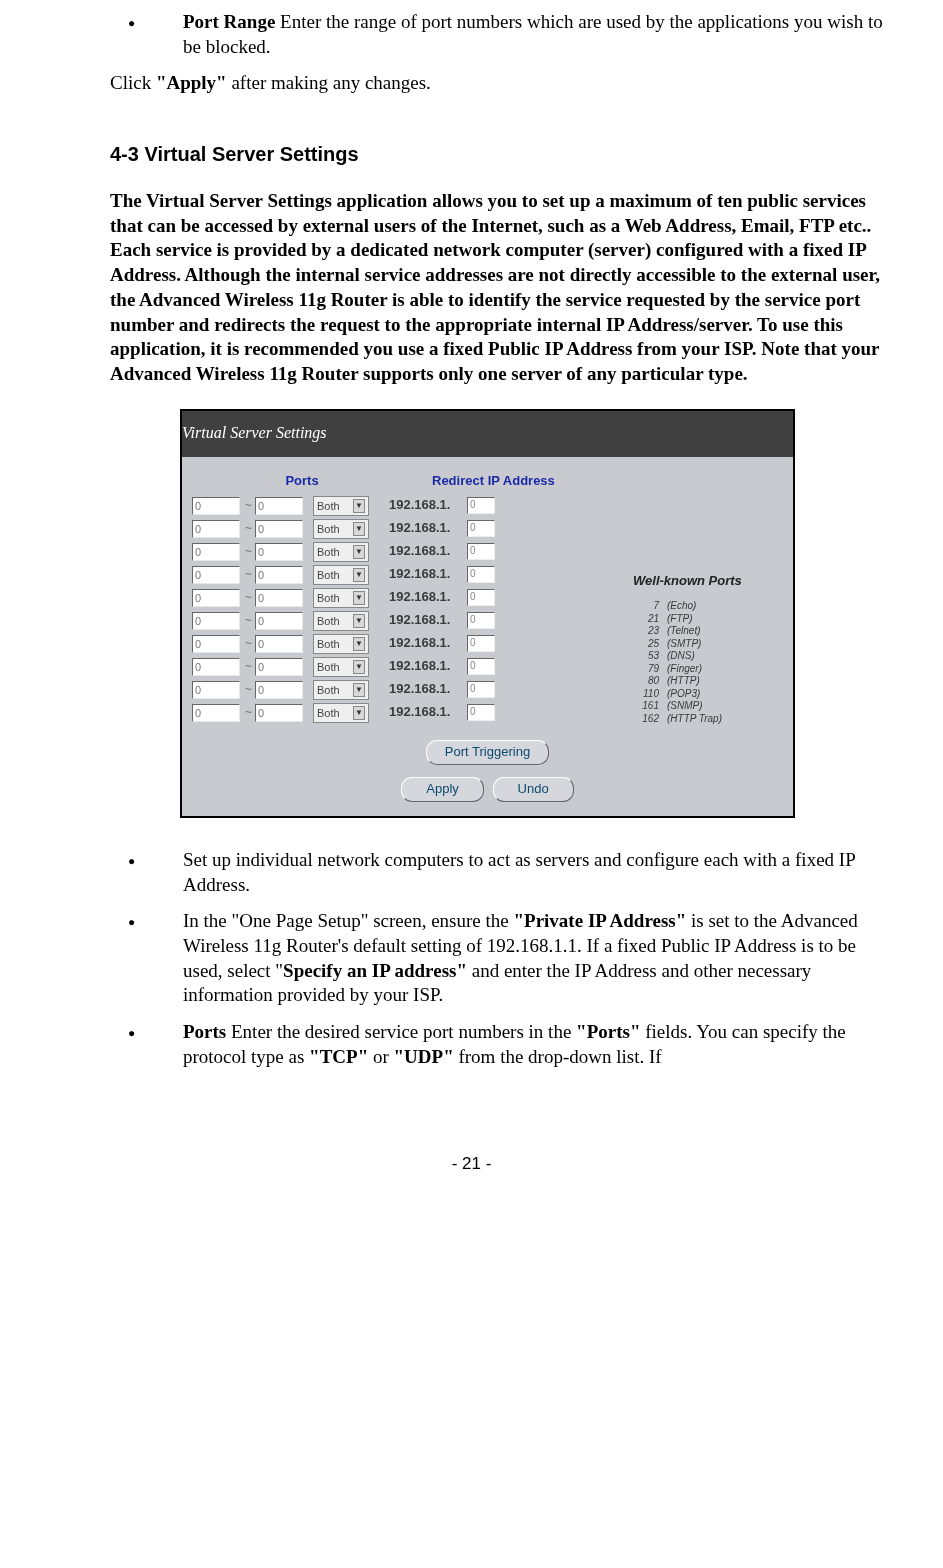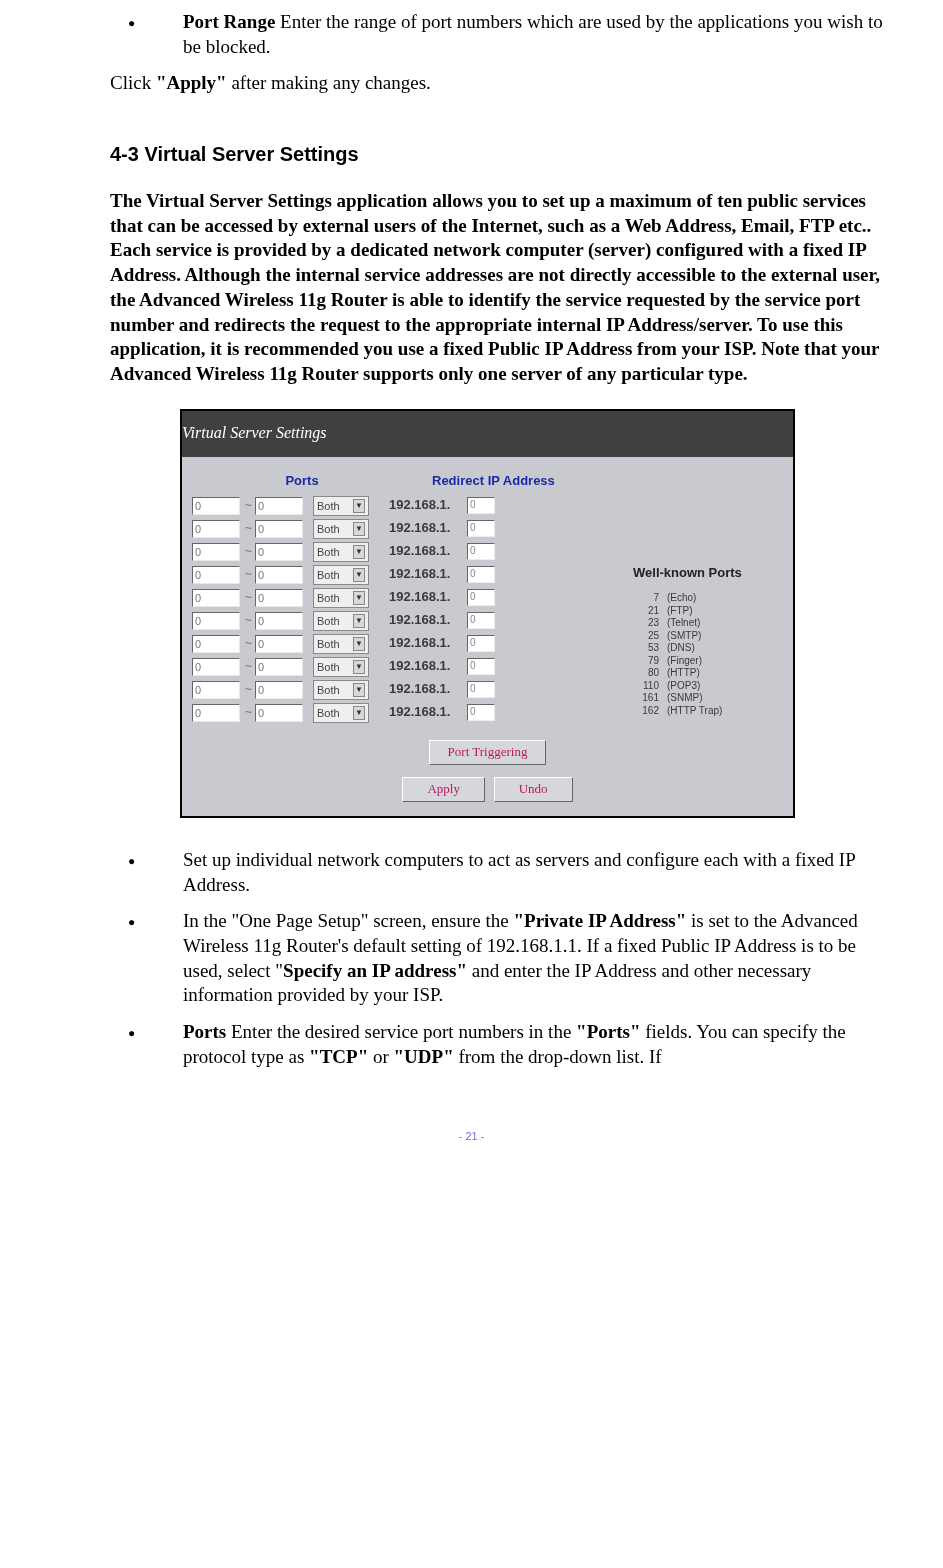--- a/index.html
+++ b/index.html
@@ -140,46 +140,47 @@
   .ip-inp {
     background:#fff;
     border-top:1px solid #666; border-left:1px solid #666;
     border-right:1px solid #eee; border-bottom:1px solid #eee;
     width: 24px; height: 15px; font-size: 10px; color:#888;
     padding-left:2px; margin-left:-2px;
     display:flex; align-items:flex-start;
   }
   .wk-panel {
     position: absolute;
-    right: 10px; top: 100px;
+    right: 10px; top: 108px;
     width: 150px;
     font-family: Arial, sans-serif;
+    font-style: italic;
   }
   .wk-title { font-weight: bold; font-size: 13px; color:#222; margin-bottom: 10px; }
   .wk-list { font-size: 10px; color:#3a3a3a; line-height: 1.25; }
   .wk-row { display:flex; }
   .wk-row .n { width: 26px; text-align:right; margin-right: 8px; }
   .btn3d {
     background: #d6d7dc;
     border-top: 1px solid #fff; border-left: 1px solid #fff;
     border-right: 1px solid #666; border-bottom: 1px solid #666;
-    font-family: Liberation Serif, serif;
-    font-size: 13px; color:#be185d;
+    font-family: Liberation Sans, sans-serif;
+    font-size: 13px; color:#0c4a6e;
     padding: 3px 18px;
-    display:inline-block; cursor: default;
+    display:inline-block; cursor: default; border-radius: 11px;
   }
   .btn-row1 { text-align: center; margin-top: 14px; }
   .btn-row2 { text-align: center; margin-top: 10px; }
   .btn-row2 .btn3d { padding: 3px 24px; margin: 0 2px; }
   .page-num {
     text-align: center;
     font-family: Arial, sans-serif;
-    color: #8b5cf6;
-    font-size: 11px;
-    margin-top: 60px;
+    color: #000000;
+    font-size: 17px;
+    margin-top: 84px;
   }
 </style>
 </head>
 <body>
 
 <div class="page">
 
   <div class="body-col">
 
     <div class="bullet-row">

